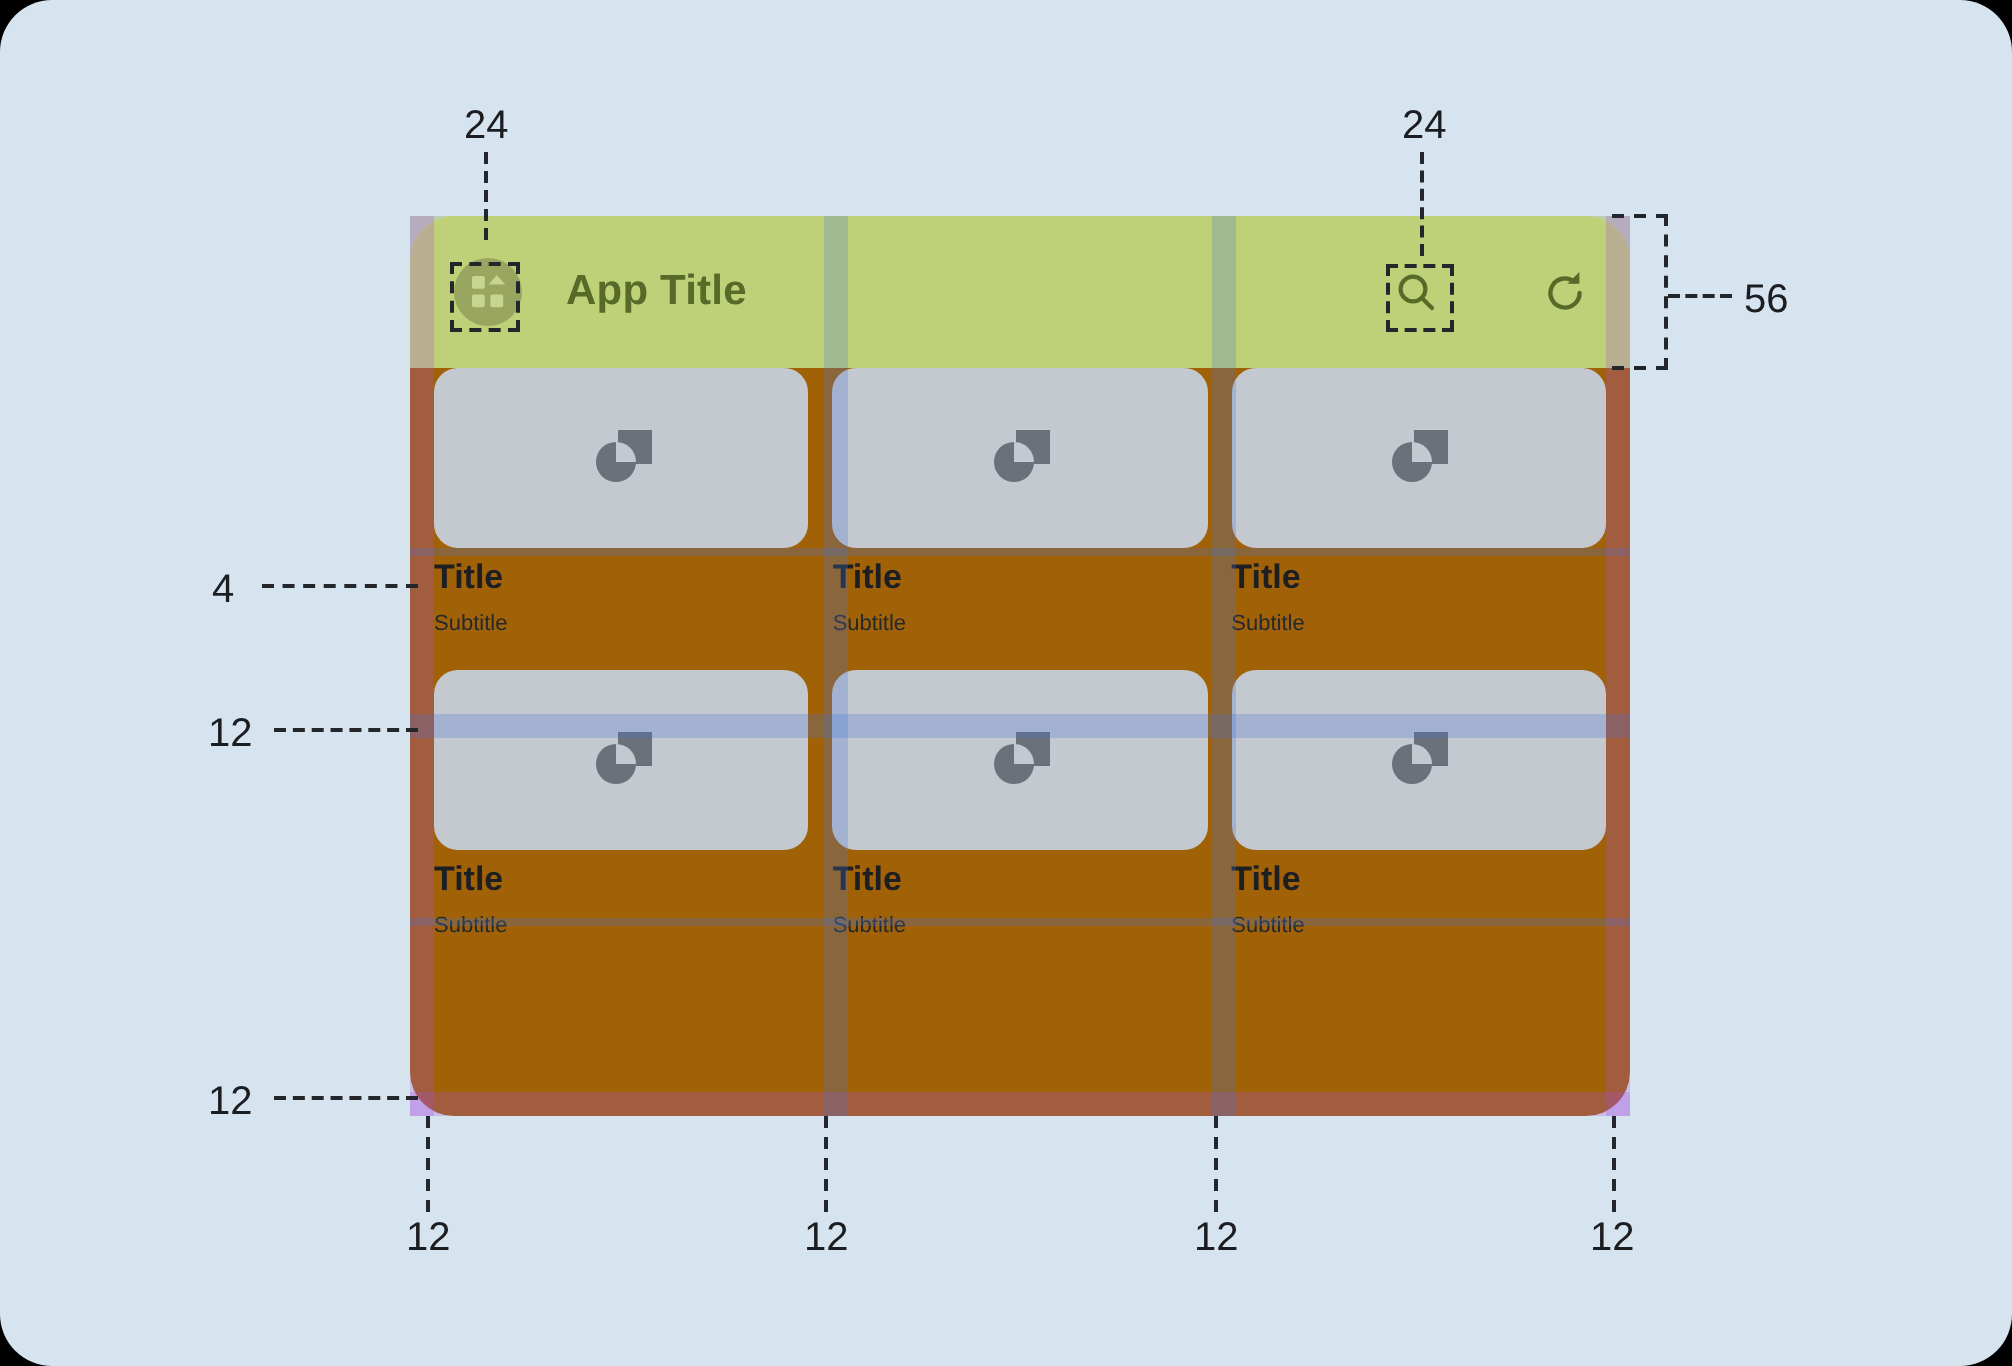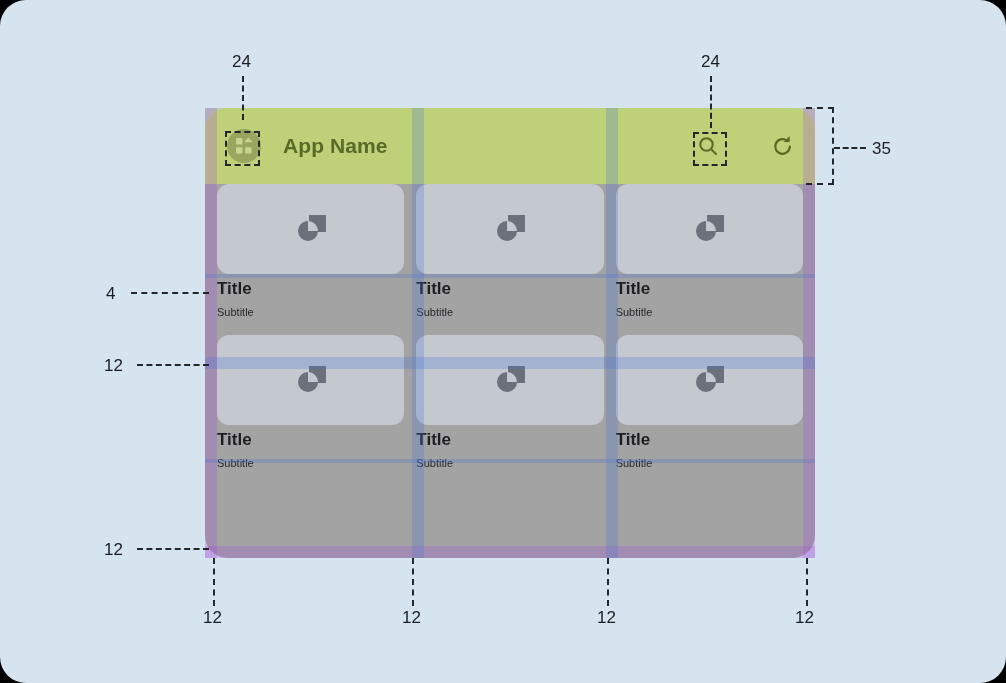--- a/index.html
+++ b/index.html
@@ -77,21 +77,21 @@
   }
   #appbar .action.search { margin-right: 44px; }
 
   
   #grid {
     position: absolute;
     left: 0;
     top: 76px;
     width: 610px;
     height: 374px;
-    background: #a3a3a3;
+    background: #a16207;
     box-sizing: border-box;
     padding: 0 12px 12px 12px;
   }
   .grid-row {
     display: flex;
     gap: 12px;
   }
   .grid-row.second { margin-top: 12px; }
   .card {
     flex: 1 1 0;
@@ -135,21 +135,21 @@
   .ov {
     position: absolute;
   }
   .ov-purple { background: rgba(166, 77, 221, 0.26); }
   .ov-blue   { background: rgba(71, 114, 214, 0.26); }
   .ov-green  { background: rgba(122, 158, 40, 0.30); }
 
   
   .ann-label {
     position: absolute;
-    font-size: 17px;
+    font-size: 20px;
     color: #1b1d21;
     font-family: "Liberation Sans", sans-serif;
     white-space: nowrap;
   }
   .dash-h {
     position: absolute;
     border-top: 2px dashed #23262b;
     height: 0;
   }
   .dash-v {
@@ -178,21 +178,21 @@
 
     <div id="appbar">
       <div class="leading">
         <svg width="20" height="20" viewBox="0 0 20 20" aria-hidden="true">
           <rect x="2" y="2" width="6.4" height="6.4" rx="1" fill="#e7edbe"></rect>
           <rect x="2" y="11.2" width="6.4" height="6.4" rx="1" fill="#e7edbe"></rect>
           <rect x="11.2" y="11.2" width="6.4" height="6.4" rx="1" fill="#e7edbe"></rect>
           <path d="M14.4 1.6 L18.6 6.2 L10.2 6.2 Z" fill="#e7edbe"></path>
         </svg>
       </div>
-      <div class="app-title">App Name</div>
+      <div class="app-title">App Title</div>
       <div class="spacer"></div>
       <div class="action search">
         <svg width="24" height="24" viewBox="0 0 24 24" aria-hidden="true">
           <circle cx="10.5" cy="10.5" r="6.2" fill="none" stroke="#4a5327" stroke-width="2.1"></circle>
           <line x1="15.2" y1="15.2" x2="20" y2="20" stroke="#4a5327" stroke-width="2.1" stroke-linecap="round"></line>
         </svg>
       </div>
       <div class="action">
         <svg width="25" height="25" viewBox="0 0 24 24" aria-hidden="true">
           <path d="M19 12 a7 7 0 1 1 -2.6 -5.45" fill="none" stroke="#4a5327" stroke-width="2.1" stroke-linecap="round"></path>
@@ -311,21 +311,21 @@
   <div class="ann-label" style="left:232px; top:52px;">24</div>
   <div class="dash-v" style="left:242px; top:76px; height:44px;"></div>
   <div class="dash-box" style="left:225px; top:131px; width:35px; height:35px;"></div>
 
   <div class="ann-label" style="left:701px; top:52px;">24</div>
   <div class="dash-v" style="left:710px; top:76px; height:52px;"></div>
   <div class="dash-box" style="left:693px; top:132px; width:34px; height:34px;"></div>
 
   <div class="dash-box-open" style="left:806px; top:107px; width:28px; height:78px;"></div>
   <div class="dash-h" style="left:834px; top:147px; width:32px;"></div>
-  <div class="ann-label" style="left:872px; top:139px;">35</div>
+  <div class="ann-label" style="left:872px; top:139px;">56</div>
 
   <div class="ann-label" style="left:106px; top:284px;">4</div>
   <div class="dash-h" style="left:131px; top:292px; width:78px;"></div>
 
   <div class="ann-label" style="left:104px; top:356px;">12</div>
   <div class="dash-h" style="left:137px; top:364px; width:72px;"></div>
 
   <div class="ann-label" style="left:104px; top:540px;">12</div>
   <div class="dash-h" style="left:137px; top:548px; width:72px;"></div>
 

